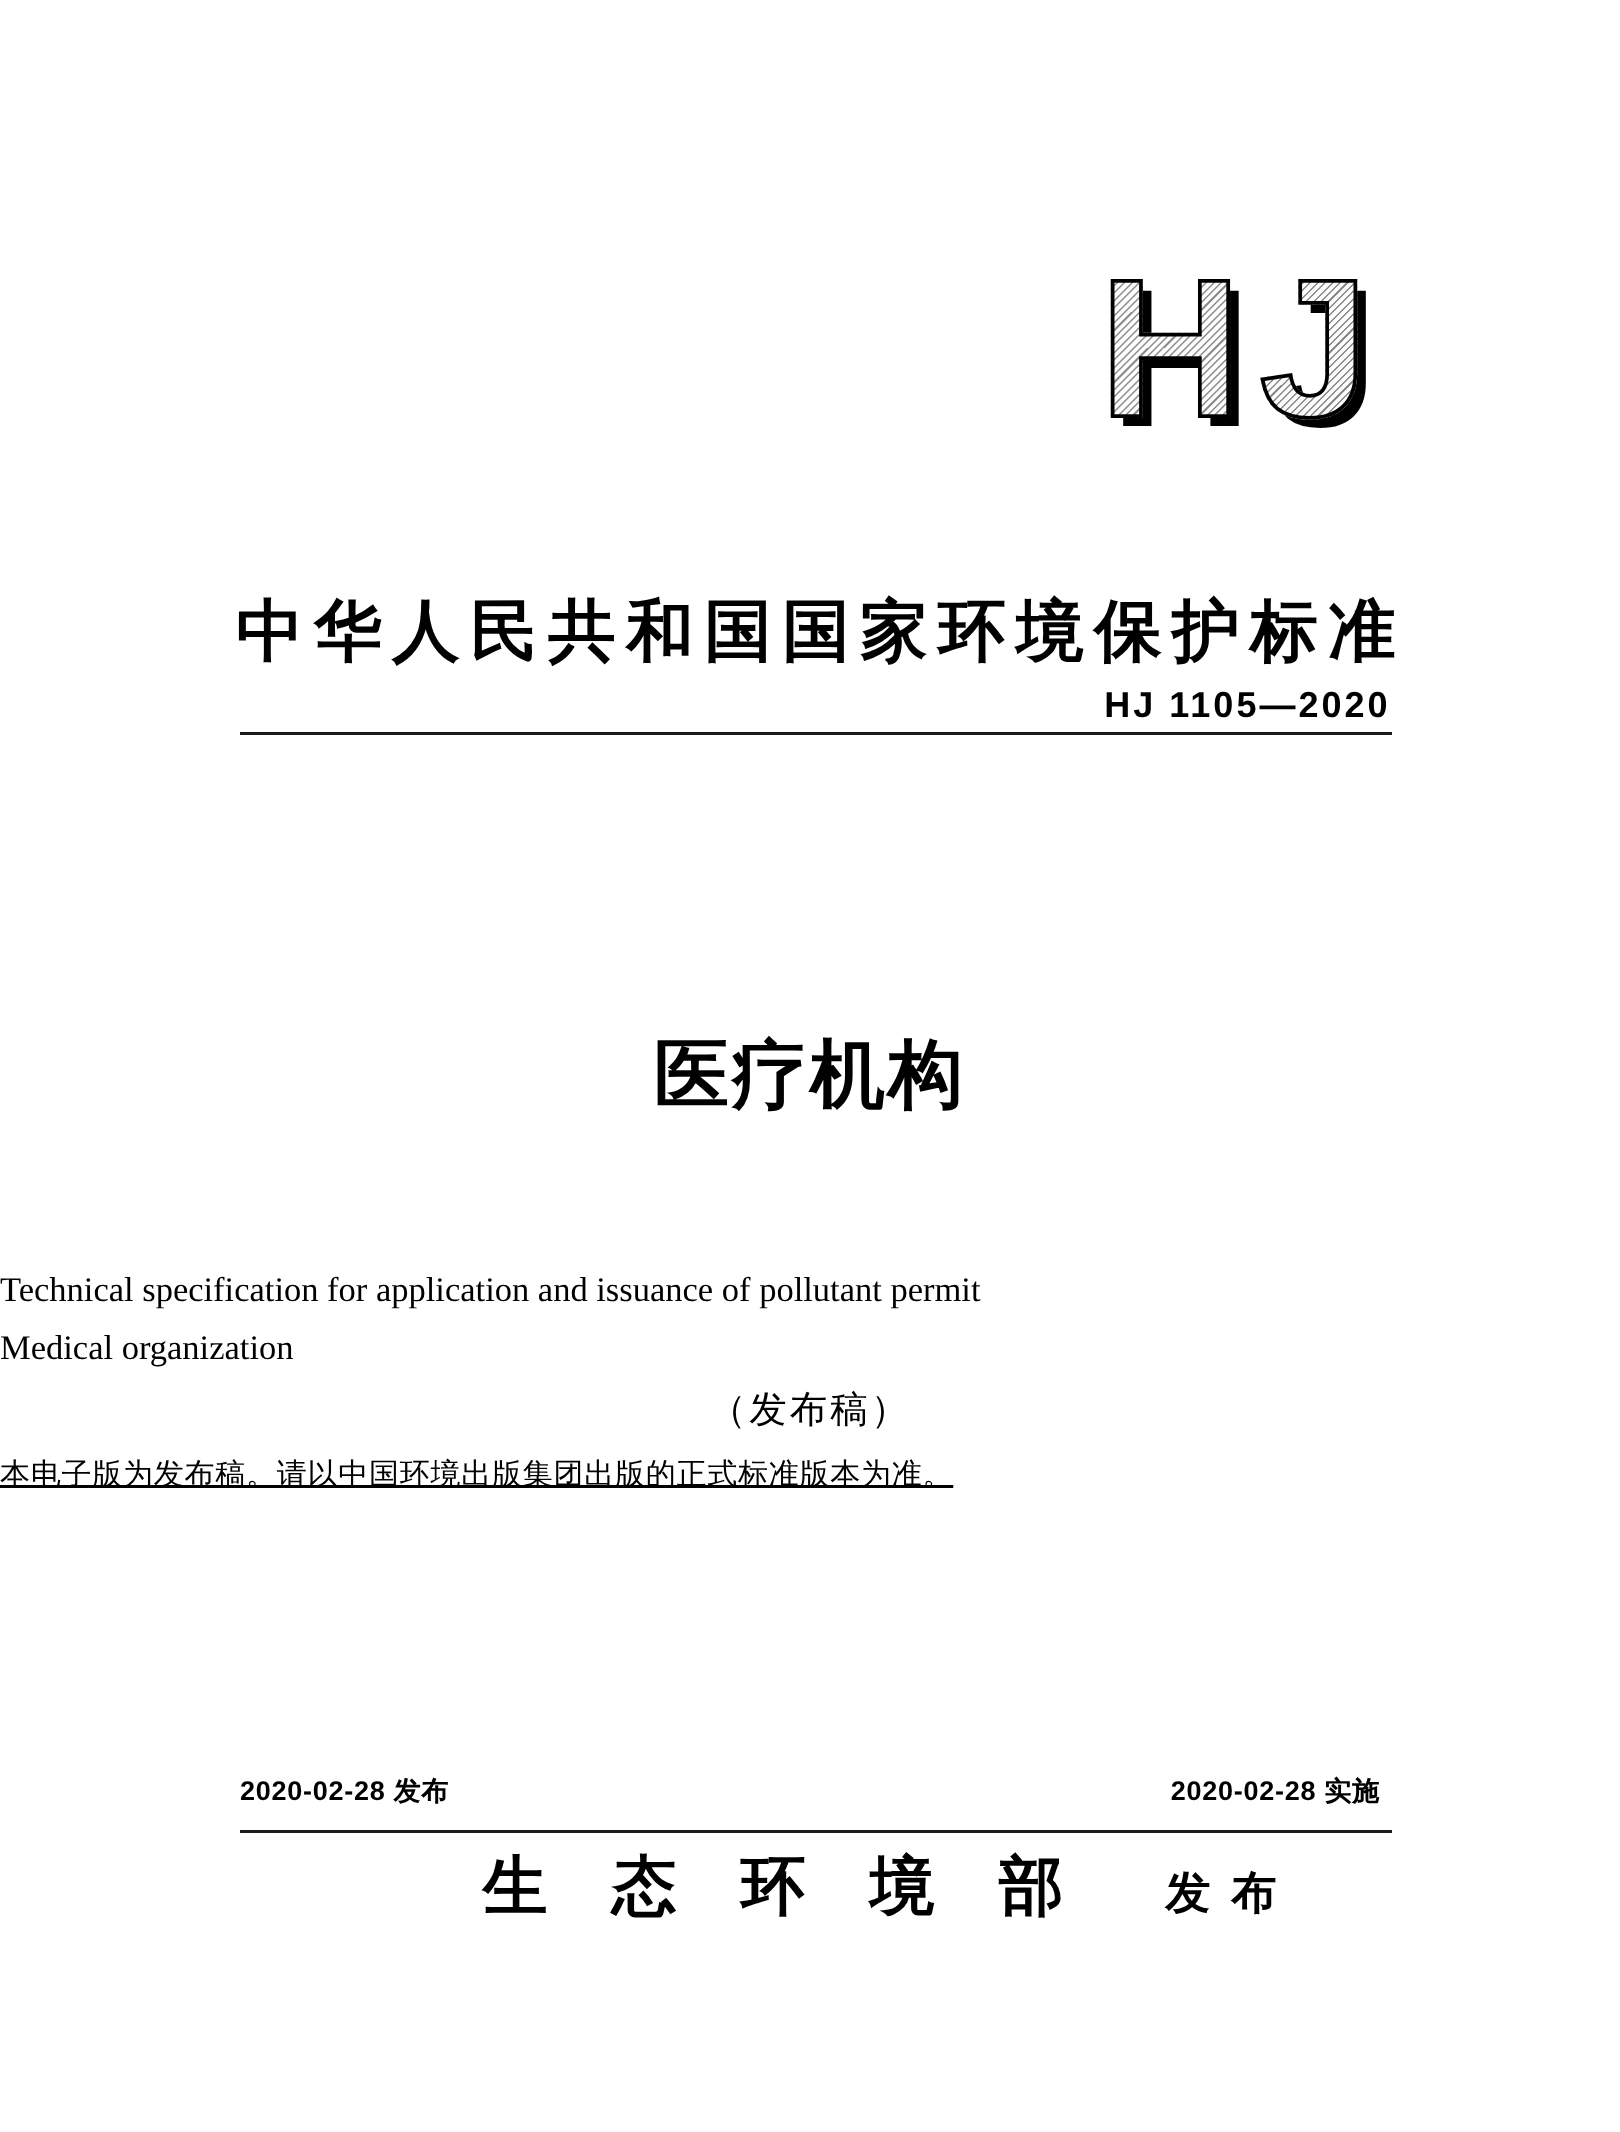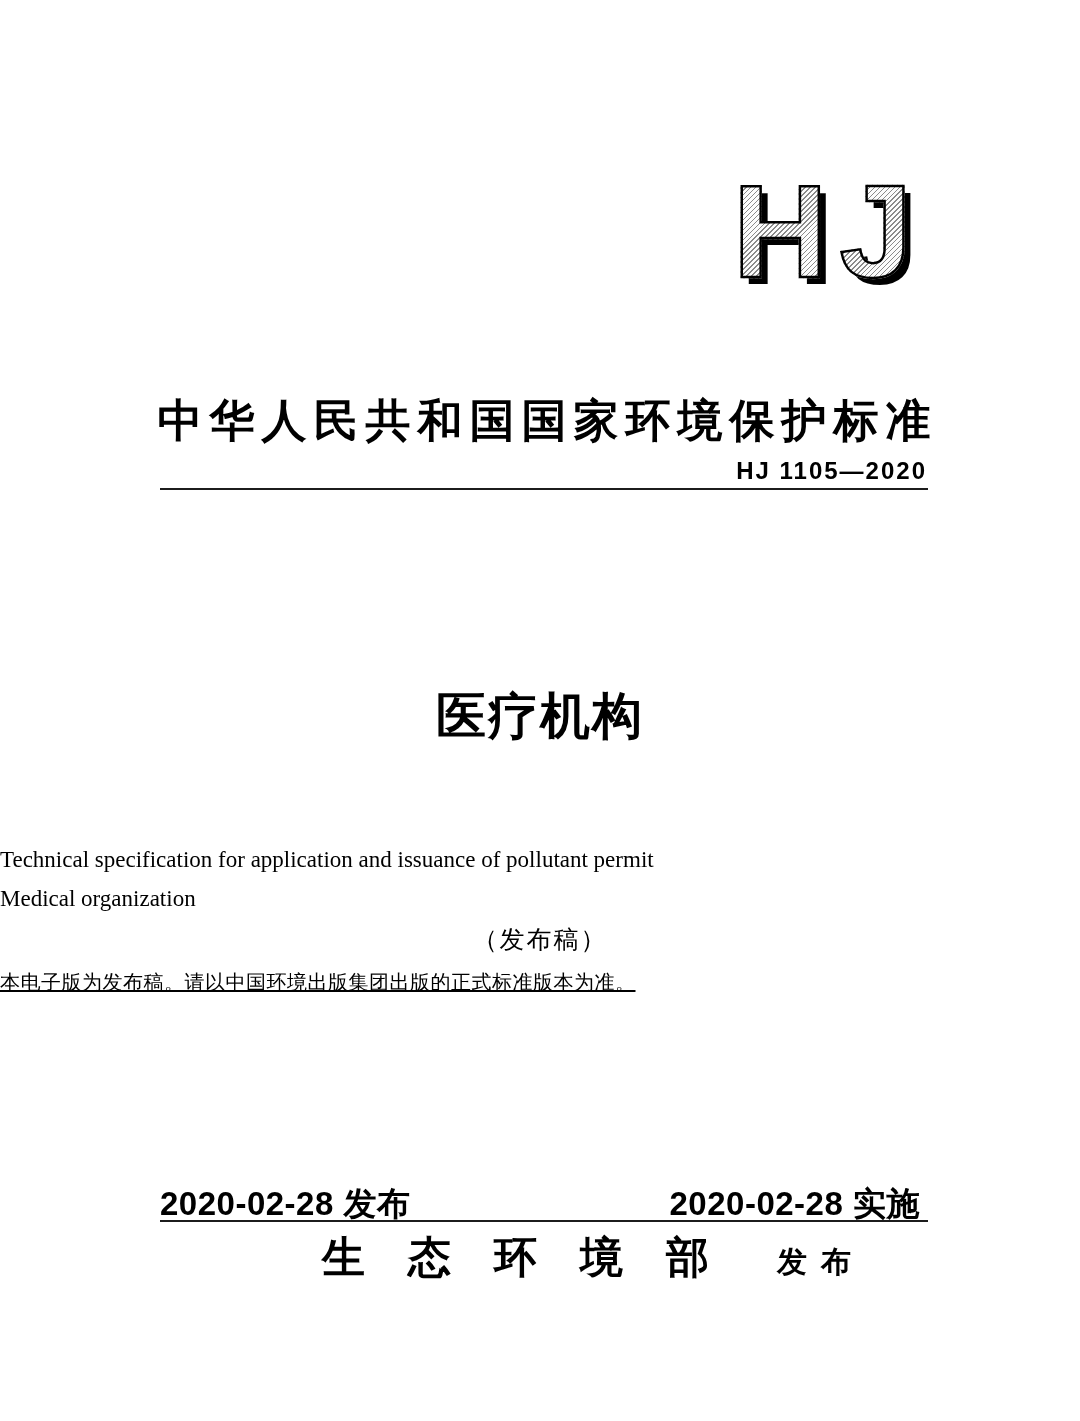--- a/index.html
+++ b/index.html
@@ -126,21 +126,21 @@
   
   .footer-dates {
     position: absolute;
     top: 1182px;
     left: 160px;
     width: 760px;
     display: flex;
     justify-content: space-between;
     font-family: "Liberation Sans", "DejaVu Sans", sans-serif;
     font-weight: bold;
-    font-size: 33px;
+    font-size: 18px;
     letter-spacing: 0.5px;
     white-space: nowrap;
   }
   .issuer-row {
     position: absolute;
     top: 1229px;
     left: 322px;
     display: flex;
     align-items: baseline;
     gap: 68px;

